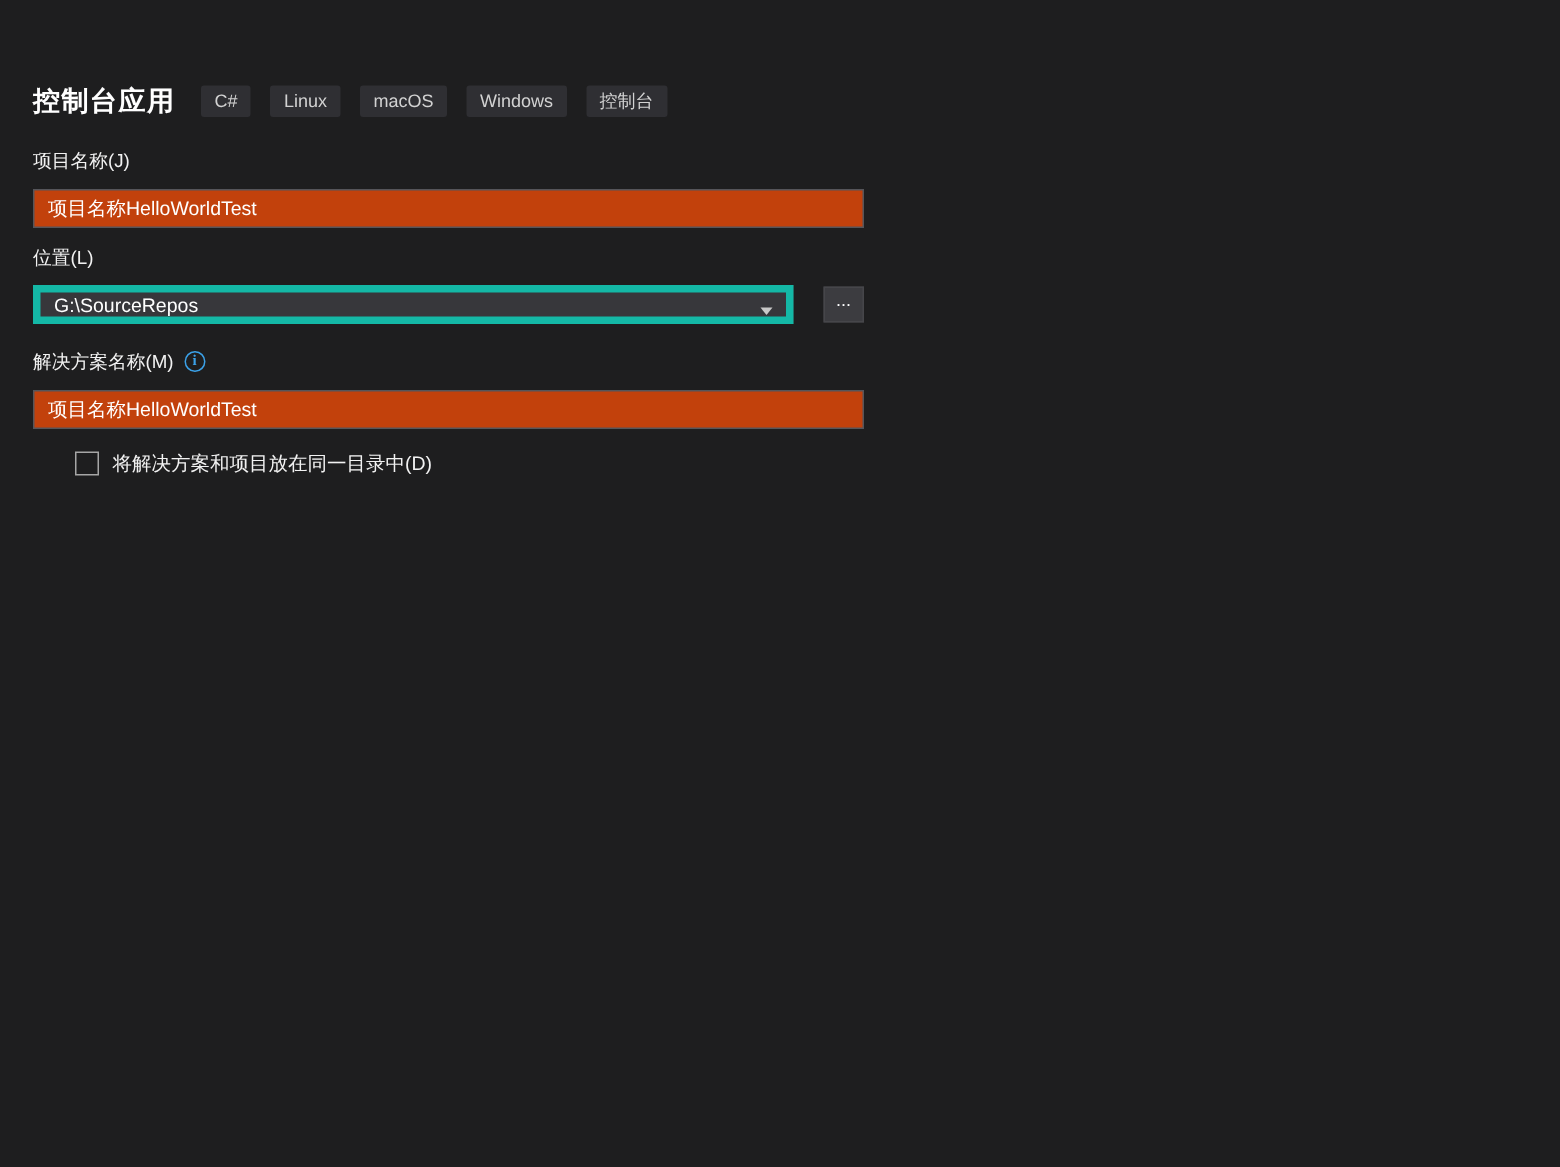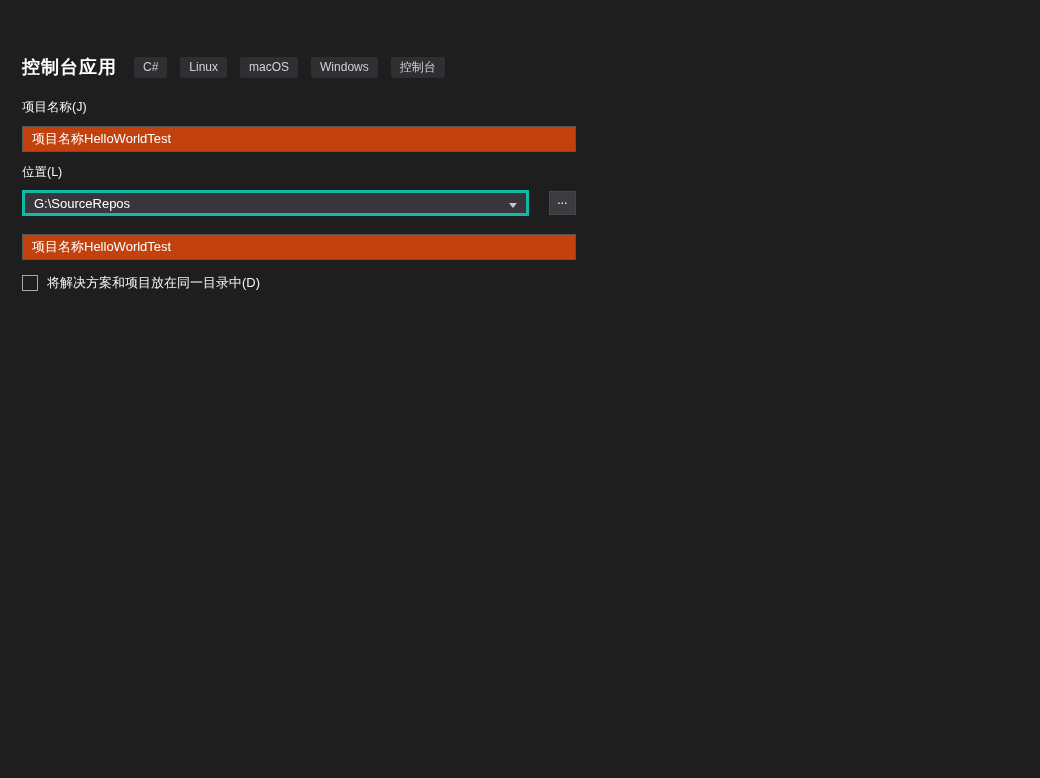--- a/index.html
+++ b/index.html
@@ -69,21 +69,21 @@
     outline: none;
     display: block;
   }
 
   .location-row { display: flex; align-items: center; margin-top: 11px; }
   .combobox {
     position: relative;
     width: 554px;
     height: 26px;
     background: #37373b;
-    border: 3px solid #14b8a6;
+    border: 5px solid #14b8a6;
     display: flex;
     align-items: center;
     padding: 0 24px 0 9px;
     cursor: default;
   }
   .combobox-value {
     font-size: 13px;
     color: #ffffff;
     white-space: nowrap;
     overflow: hidden;
@@ -124,20 +124,21 @@
     align-items: center;
     justify-content: center;
     line-height: 1;
     font-family: "Liberation Serif", "DejaVu Serif", serif;
   }
 
   .checkbox-row {
     margin-top: 14px;
     display: flex;
     align-items: center;
+    margin-left: 28px;
   }
   .checkbox-box {
     width: 16px; height: 16px;
     border: 1px solid #a6a6a6;
     background: transparent;
     flex: 0 0 auto;
   }
   .checkbox-label {
     margin-left: 9px;
     font-size: 13px;
@@ -178,20 +179,24 @@
     <div class="location-row">
       <div class="combobox">
         <span class="combobox-value">G:\SourceRepos</span>
         <span class="combo-arrow"></span>
       </div>
       <button class="browse-button">...</button>
     </div>
   </div>
 
   <div class="form-group group-sname">
+    <div class="field-label">
+      <span>解决方案名称(M)</span>
+      <span class="info-icon">i</span>
+    </div>
     <input class="text-input" type="text" value="项目名称HelloWorldTest" style="">
   </div>
 
   <div class="checkbox-row">
     <span class="checkbox-box"></span>
     <span class="checkbox-label">将解决方案和项目放在同一目录中(D)</span>
   </div>
 
 
 </div>

